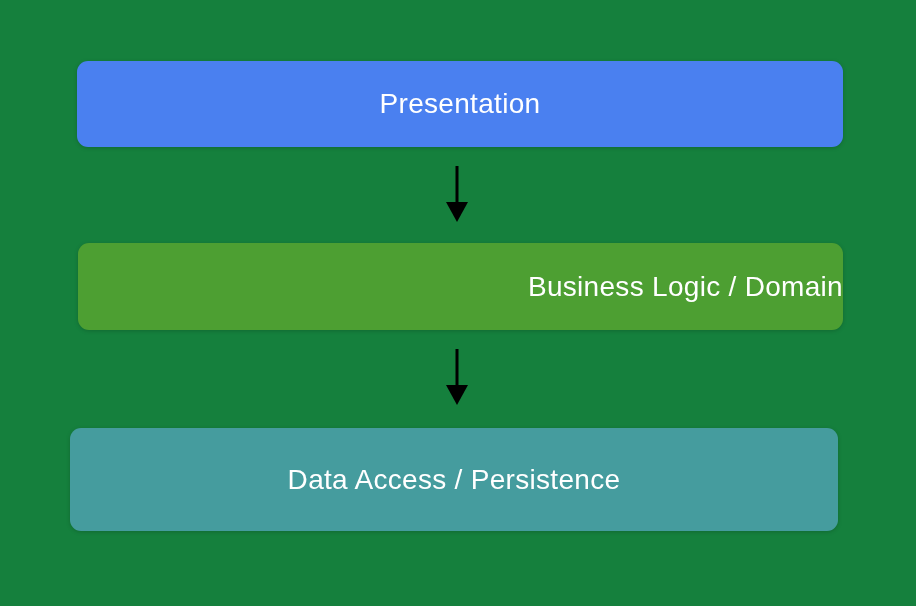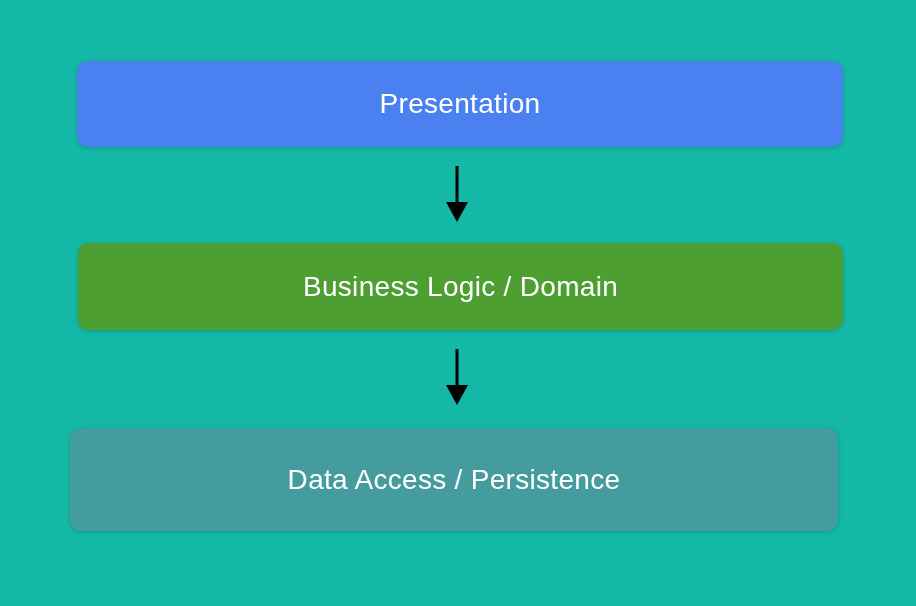--- a/index.html
+++ b/index.html
@@ -7,21 +7,21 @@
     width: 916px;
     height: 606px;
     background: #ffffff;
     font-family: "Liberation Sans", sans-serif;
     overflow: hidden;
   }
   .canvas {
     position: relative;
     width: 916px;
     height: 606px;
-    background: #14b8a6;
+    background: #15803d;
   }
   .layer-box {
     position: absolute;
     border-radius: 11px;
     display: flex;
     align-items: center;
     justify-content: center;
     box-shadow: 0 1px 4px rgba(0,0,0,0.18);
   }
   .layer-label {
@@ -50,21 +50,21 @@
 
   <div class="layer-box box-presentation" style="background: rgb(74, 128, 240);">
     <span class="layer-label">Presentation</span>
   </div>
 
   <svg class="arrow arrow-1" viewBox="0 0 30 58">
     <line x1="15" y1="2" x2="15" y2="42" stroke="#000000" stroke-width="3"></line>
     <polygon points="15,58 4,38 26,38" fill="#000000"></polygon>
   </svg>
 
-  <div class="layer-box box-business" style="background: rgb(77, 159, 50);">
+  <div class="layer-box box-business" style="background: rgb(77, 159, 50); justify-content: flex-end;">
     <span class="layer-label">Business Logic / Domain</span>
   </div>
 
   <svg class="arrow arrow-2" viewBox="0 0 30 58">
     <line x1="15" y1="2" x2="15" y2="42" stroke="#000000" stroke-width="3"></line>
     <polygon points="15,58 4,38 26,38" fill="#000000"></polygon>
   </svg>
 
   <div class="layer-box box-data" style="background: rgb(69, 156, 158);">
     <span class="layer-label">Data Access / Persistence</span>

